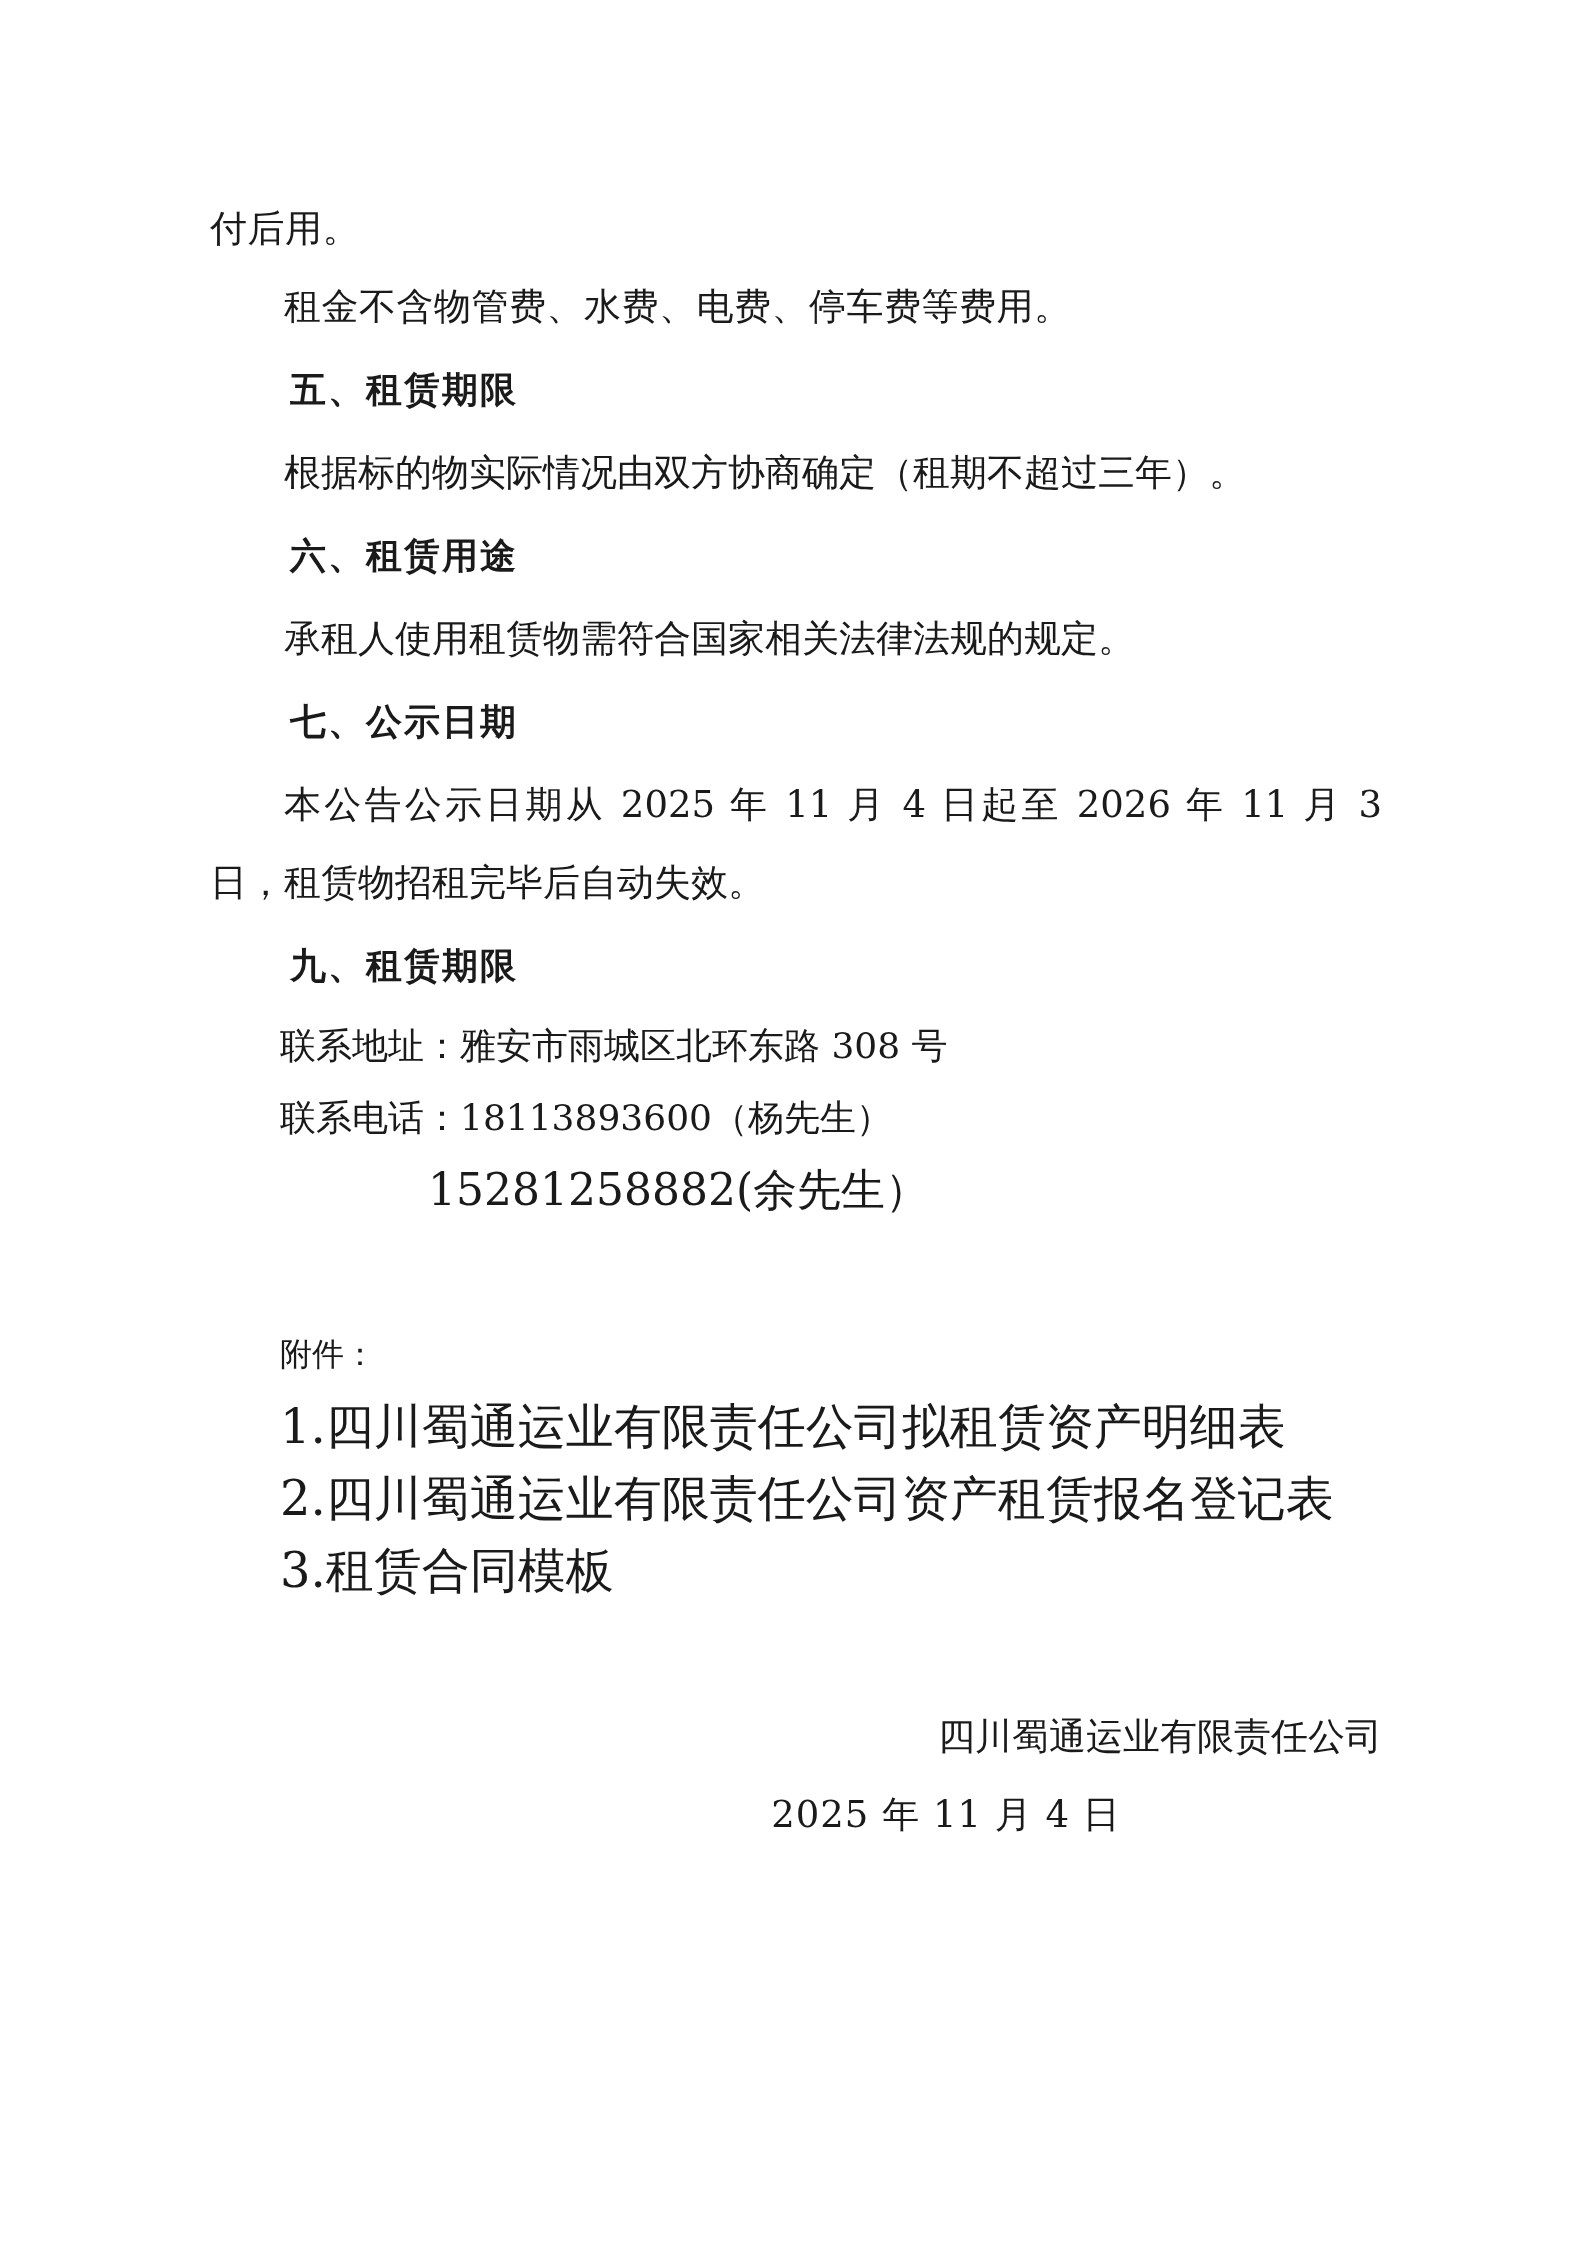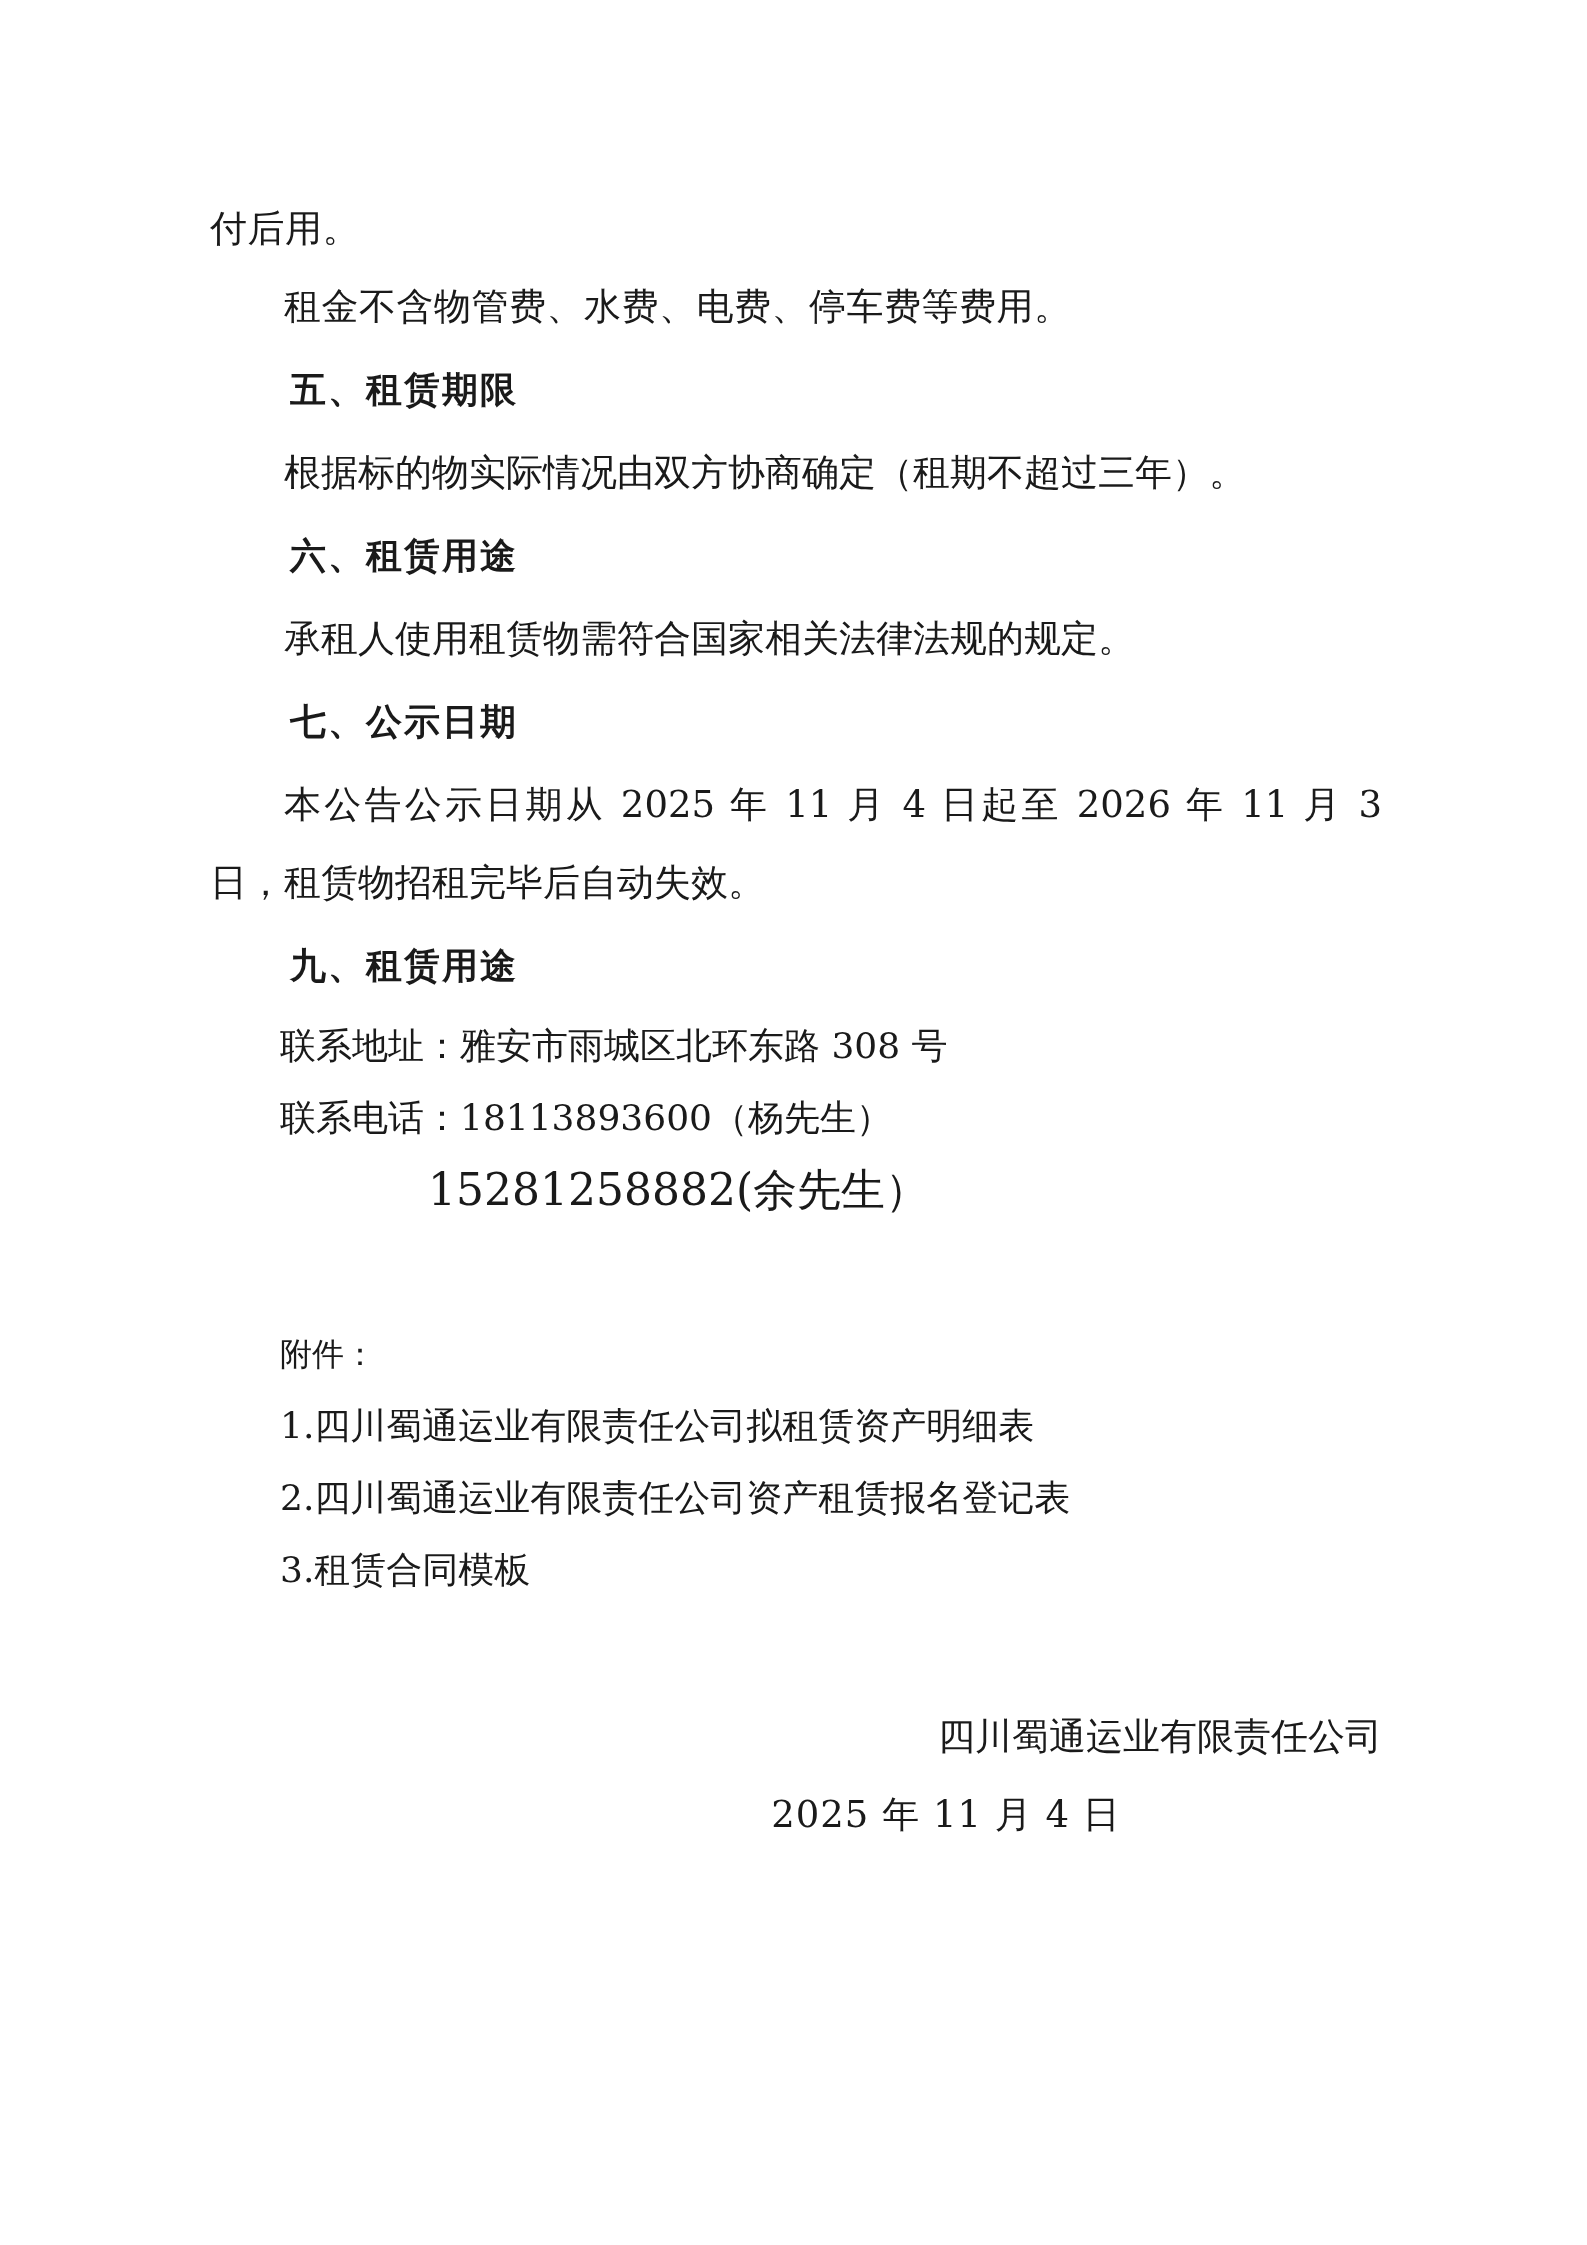--- a/index.html
+++ b/index.html
@@ -58,21 +58,21 @@
     line-height: 72px;
     text-indent: 218px;
   }
   .gap-lg { height: 92px; }
   .attach-title {
     font-size: 32px;
     line-height: 72px;
     text-indent: 70px;
   }
   .attach-item {
-    font-size: 36px;
+    font-size: 48px;
     line-height: 72px;
     text-indent: 70px;
   }
   .signature {
     font-size: 37px;
     line-height: 78px;
     text-align: right;
     padding-left: 300px;
   }
   .sig-date {
@@ -93,21 +93,21 @@
 
   <div class="heading">五、租赁期限</div>
   <div class="body-para">根据标的物实际情况由双方协商确定（租期不超过三年）。</div>
 
   <div class="heading">六、租赁用途</div>
   <div class="body-para">承租人使用租赁物需符合国家相关法律法规的规定。</div>
 
   <div class="heading">七、公示日期</div>
   <div class="body-para">本公告公示日期从 2025 年 11 月 4 日起至 2026 年 11 月 3 日，租赁物招租完毕后自动失效。</div>
 
-  <div class="heading">九、租赁用途</div>
+  <div class="heading">九、租赁期限</div>
   <div class="contact-line">联系地址：雅安市雨城区北环东路 308 号</div>
   <div class="contact-line">联系电话：18113893600（杨先生）</div>
   <div class="contact-line-2">15281258882(余先生）</div>
 
   <div class="gap-lg"></div>
 
   <div class="attach-title">附件：</div>
   <div class="attach-item">1.四川蜀通运业有限责任公司拟租赁资产明细表</div>
   <div class="attach-item">2.四川蜀通运业有限责任公司资产租赁报名登记表</div>
   <div class="attach-item">3.租赁合同模板</div>

